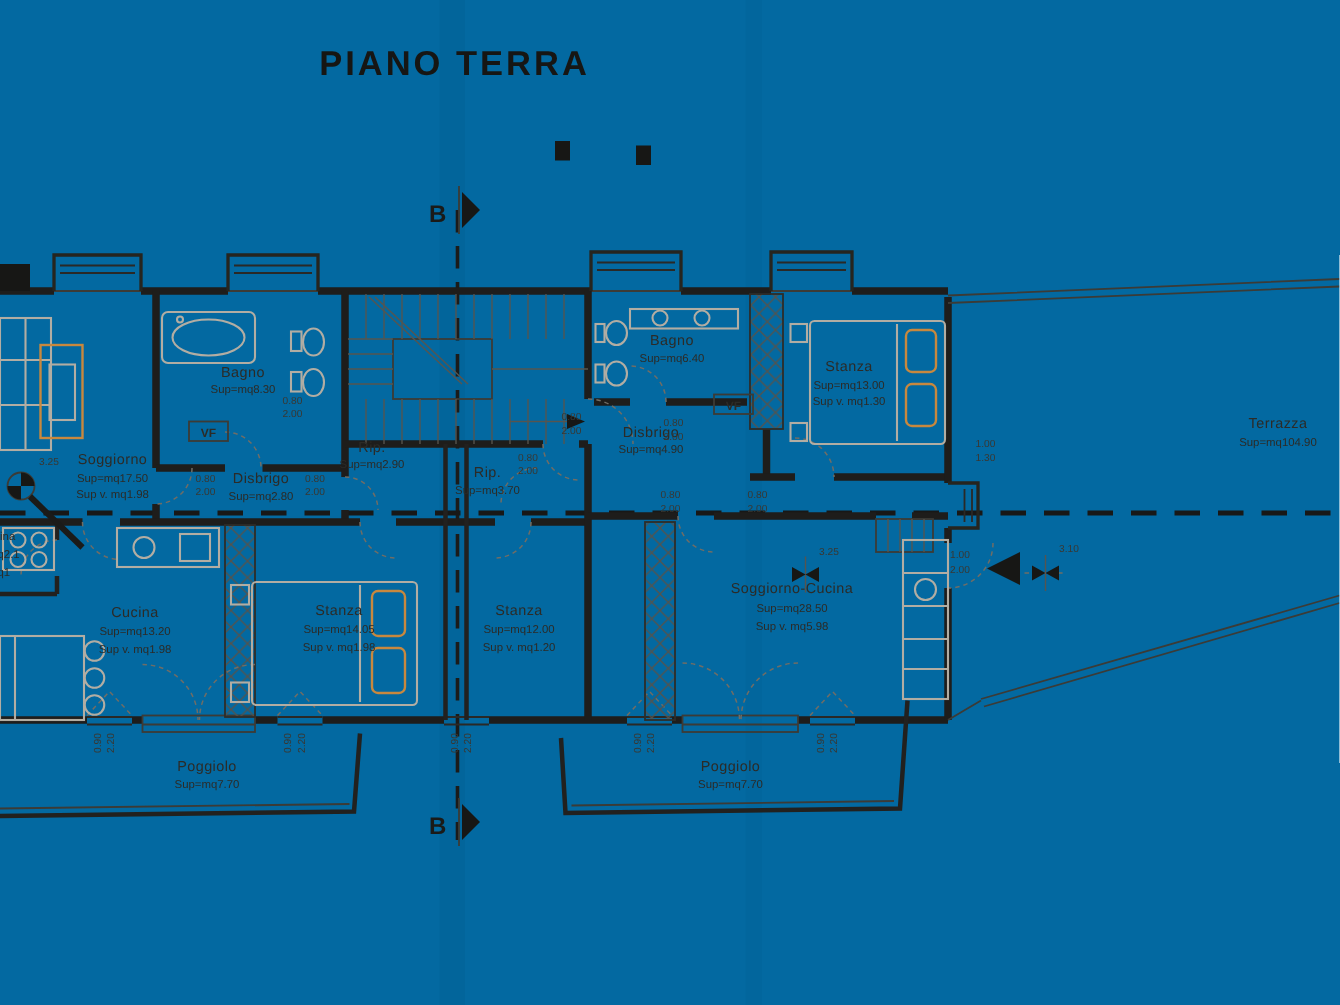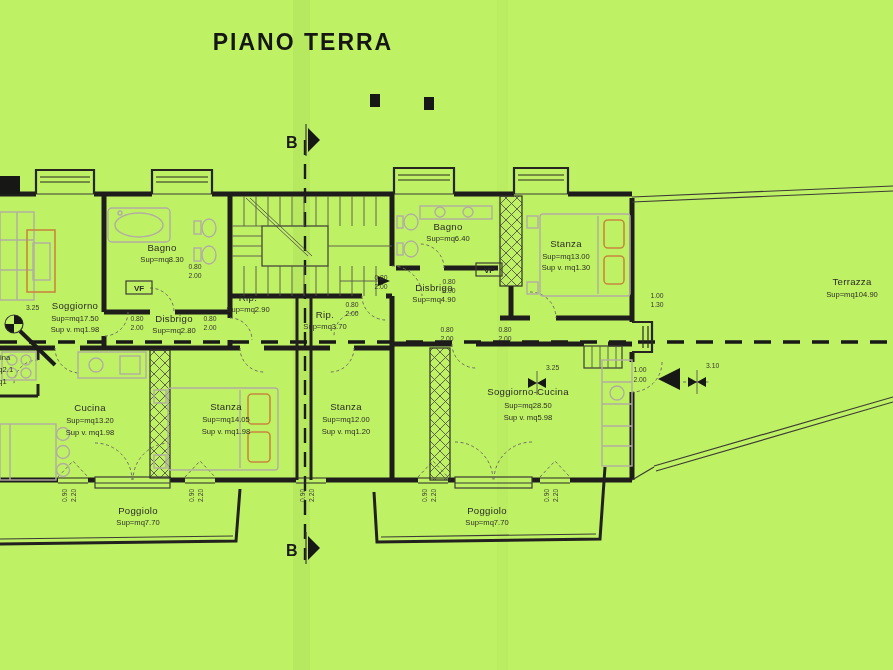--- a/index.html
+++ b/index.html
@@ -1,16 +1,16 @@
 <!DOCTYPE html>
 <html><head>
 <meta charset="utf-8">
 <style>
   html,body{margin:0;padding:0;background:#ffffff;}
-  #plan-wrap{position:relative;width:893px;height:670px;background:#bef264;overflow:hidden;}
+  #plan-wrap{position:relative;width:893px;height:670px;background:#0369a1;overflow:hidden;}
   svg{display:block;}
   text{font-family:"Liberation Sans","DejaVu Sans",sans-serif;fill:#2c2b27;}
   .rn{font-size:9.6px;letter-spacing:.3px;}
   .sup{font-size:7.6px;}
   .dim{font-size:6.8px;fill:#393833;}
   .ttl{font-size:23px;font-weight:bold;letter-spacing:2px;fill:#161614;}
   .bmark{font-size:16px;font-weight:bold;fill:#1a1a18;}
   .vf{font-size:8px;font-weight:bold;}
   .mid{text-anchor:middle;}
   .w5{stroke:#1e1d1b;stroke-width:5;fill:none;}

